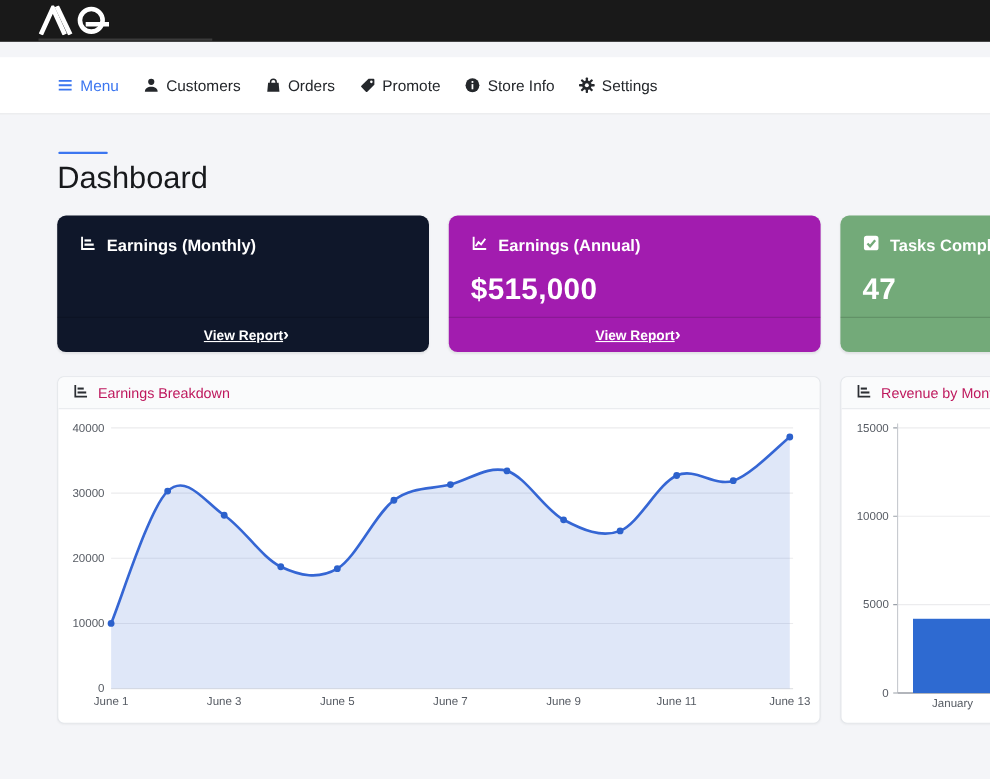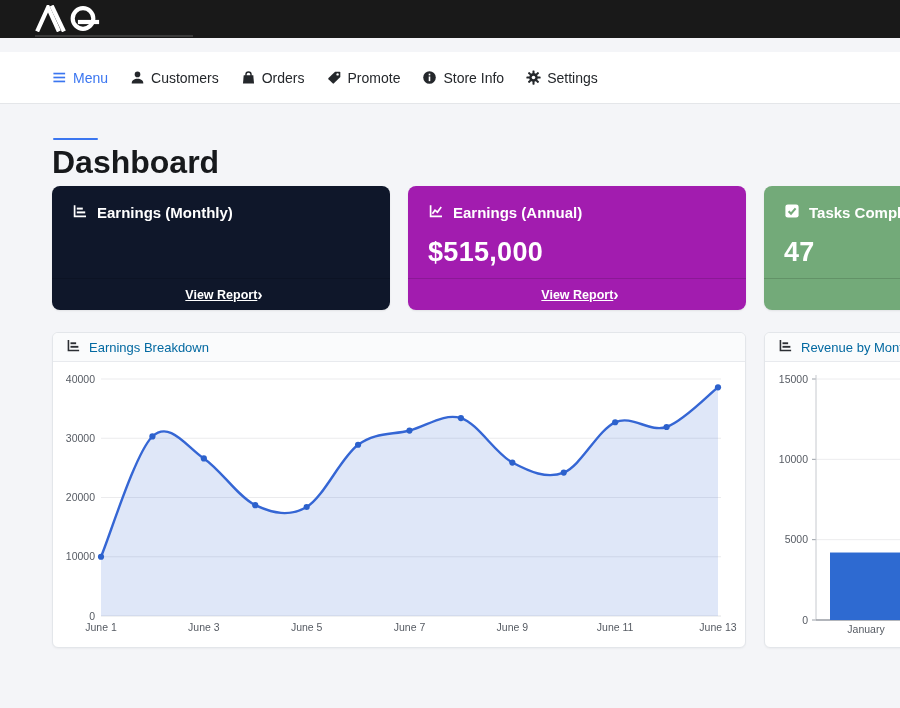--- a/index.html
+++ b/index.html
@@ -18,21 +18,21 @@
     position:absolute;top:52px;left:0;width:900px;height:52px;background:#ffffff;
     border-bottom:1px solid #e4e6e9;display:flex;align-items:center;
     padding-left:52px;box-sizing:border-box;gap:22px;
   }
   .nav-item{display:flex;align-items:center;gap:6px;font-size:14px;color:#24272b;cursor:pointer;white-space:nowrap;}
   .nav-item .nav-ic{display:flex;align-items:center;}
   .nav-item.active{color:#3b76f0;}
   .menu-active-underline{position:absolute;left:53px;top:86px;width:45px;height:2px;background:#3b76f0;border-radius:1px;}
   
   .content{position:absolute;top:90px;left:0;width:900px;}
-  .page-title{margin:56px 0 8px 52px;font-size:32px;line-height:32px;font-weight:700;color:#17191c;}
+  .page-title{margin:56px 0 18px 52px;font-size:28px;line-height:32px;font-weight:400;color:#17191c;}
   .cards-row{display:flex;gap:18px;margin-left:52px;width:1200px;}
   .stat-card{
     width:338px;height:124px;border-radius:8px;position:relative;color:#fff;
     box-sizing:border-box;box-shadow:0 1px 2px rgba(0,0,0,.08);flex:none;
   }
   .stat-head{display:flex;align-items:center;gap:9px;padding:17px 20px 0;font-size:15px;font-weight:700;}
   .stat-value{padding:15px 20px 0;font-size:27px;font-weight:700;letter-spacing:.3px;}
   .stat-footer{
     position:absolute;left:0;right:0;bottom:0;height:31px;border-top:1px solid rgba(0,0,0,.14);
     display:flex;align-items:center;justify-content:center;padding:0 14px 0 20px;
@@ -42,21 +42,21 @@
   
   .panels-row{display:flex;gap:18px;margin:22px 0 0 52px;width:1200px;}
   .panel{
     background:#fff;border:1px solid #e3e6ea;border-radius:6px;overflow:hidden;
     box-shadow:0 1px 2px rgba(0,0,0,.04);box-sizing:border-box;flex:none;
   }
   .panel-left{width:694px;height:316px;}
   .panel-right{width:338px;height:316px;}
   .panel-head{
     height:29px;background:#fafbfc;border-bottom:1px solid #e8eaee;display:flex;
-    align-items:center;gap:8px;padding:0 13px;font-size:13px;color:#0369a1;box-sizing:border-box;
+    align-items:center;gap:8px;padding:0 13px;font-size:13px;color:#be185d;box-sizing:border-box;
   }
   svg.chart{display:block;}
   svg text{font-family:"Liberation Sans",sans-serif;}
 </style>
 </head>
 <body>
 
 <header class="topbar">
   <svg class="logo" width="95" height="27" viewBox="0 0 95 27">
     <g stroke="#ffffff" stroke-width="4.2" fill="none" stroke-linecap="square" stroke-linejoin="miter">

